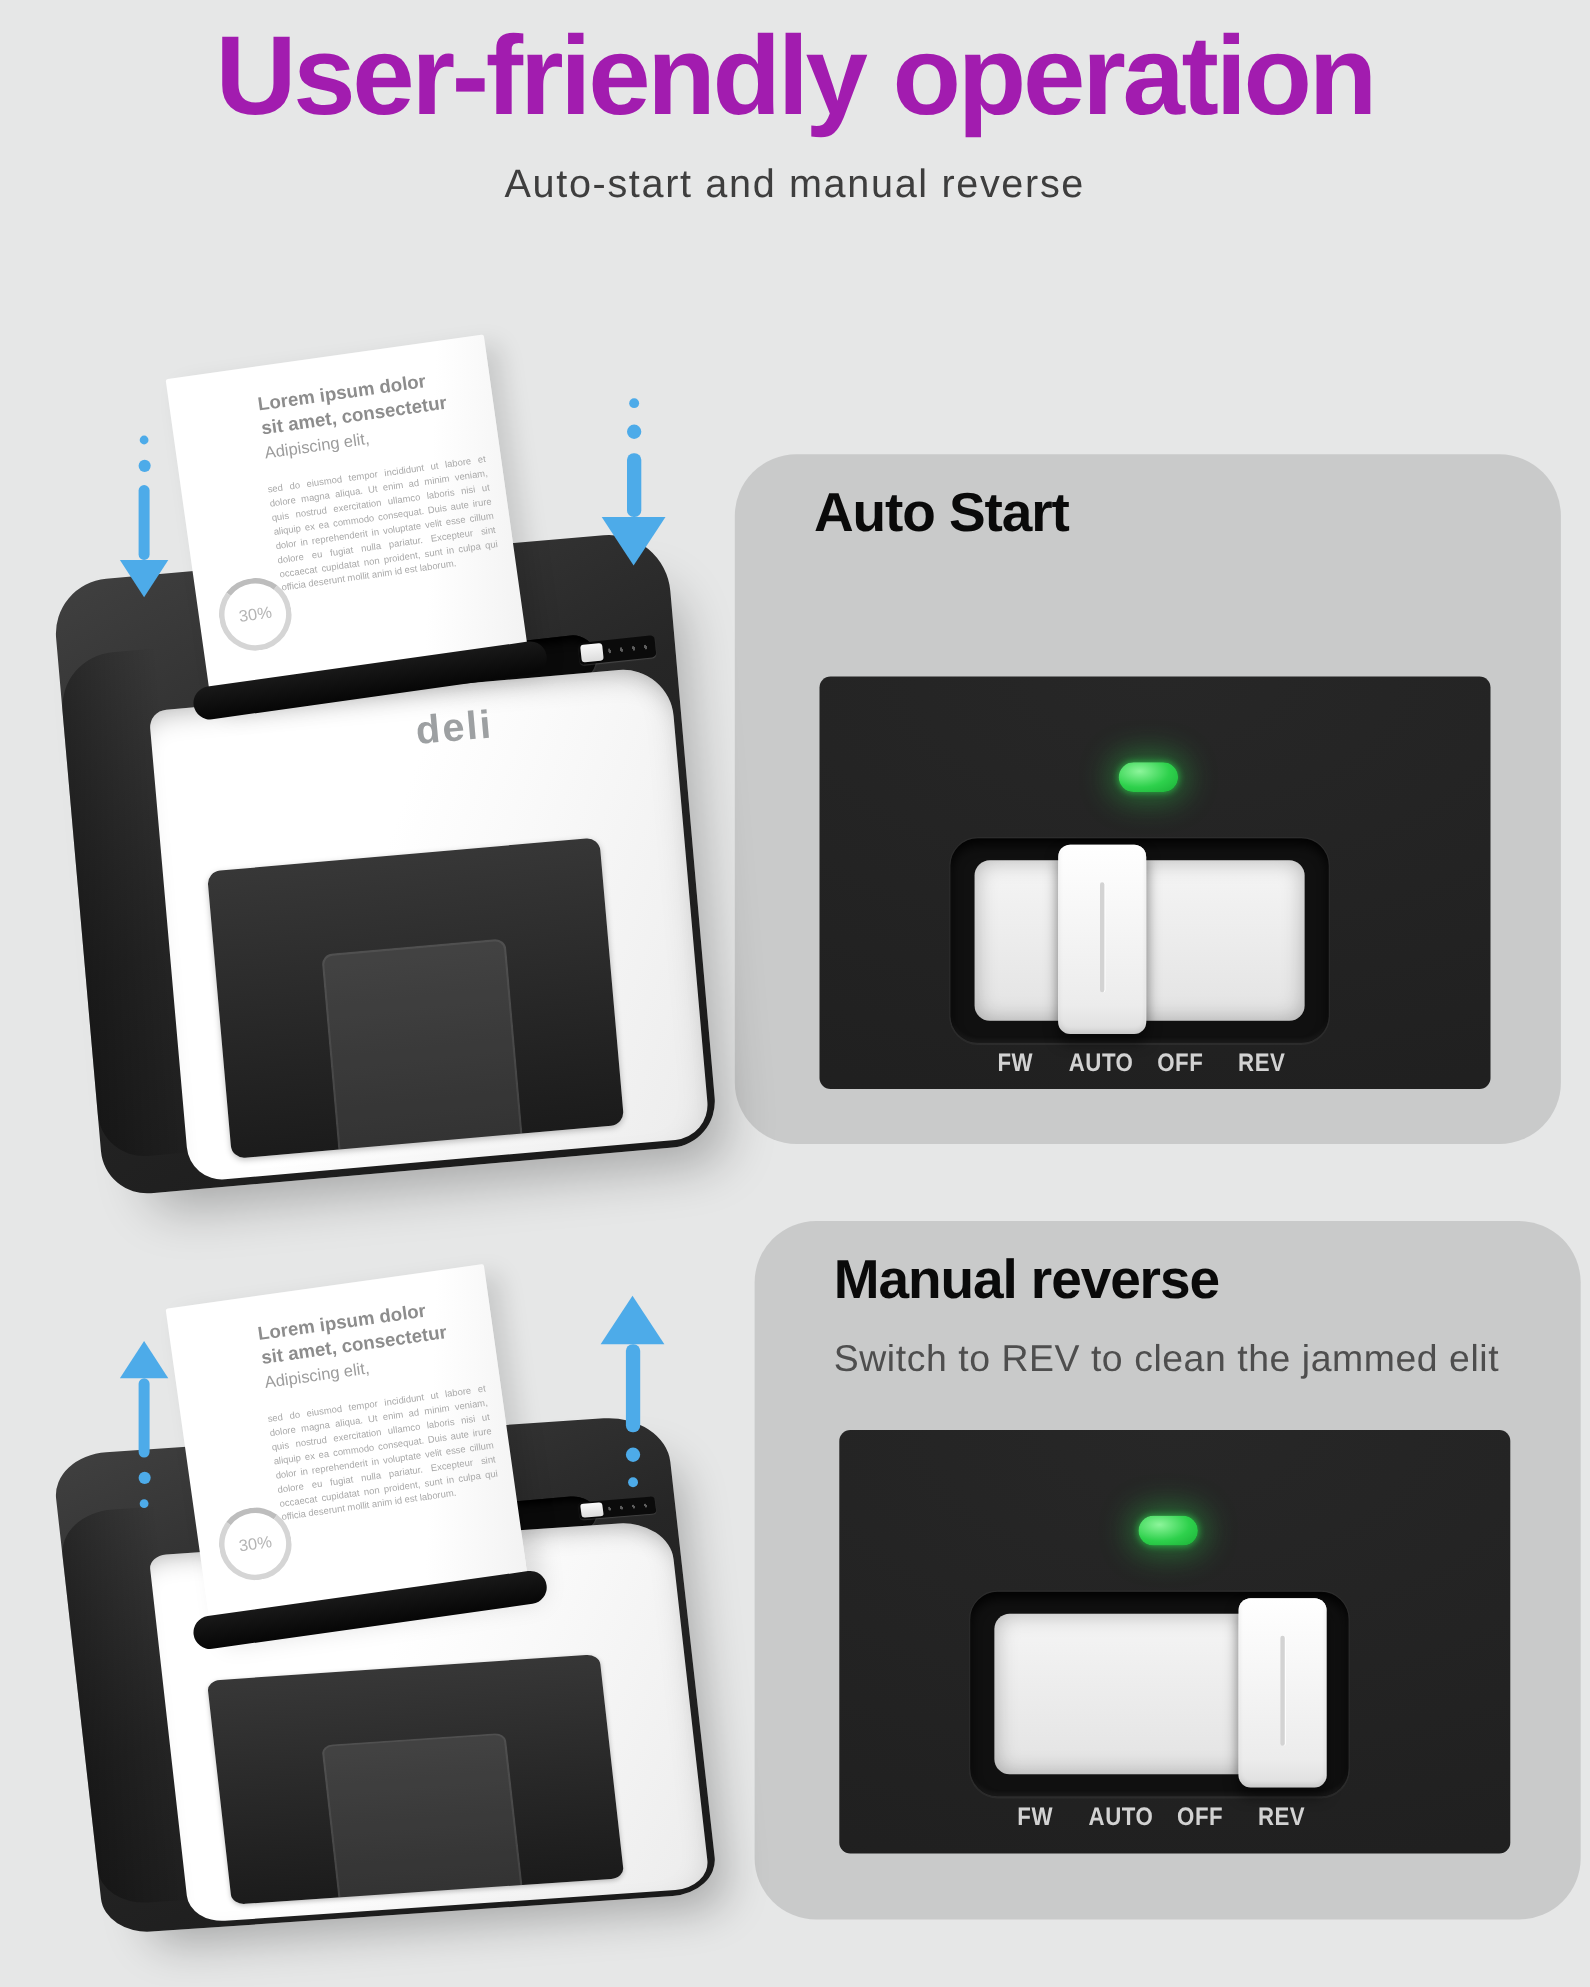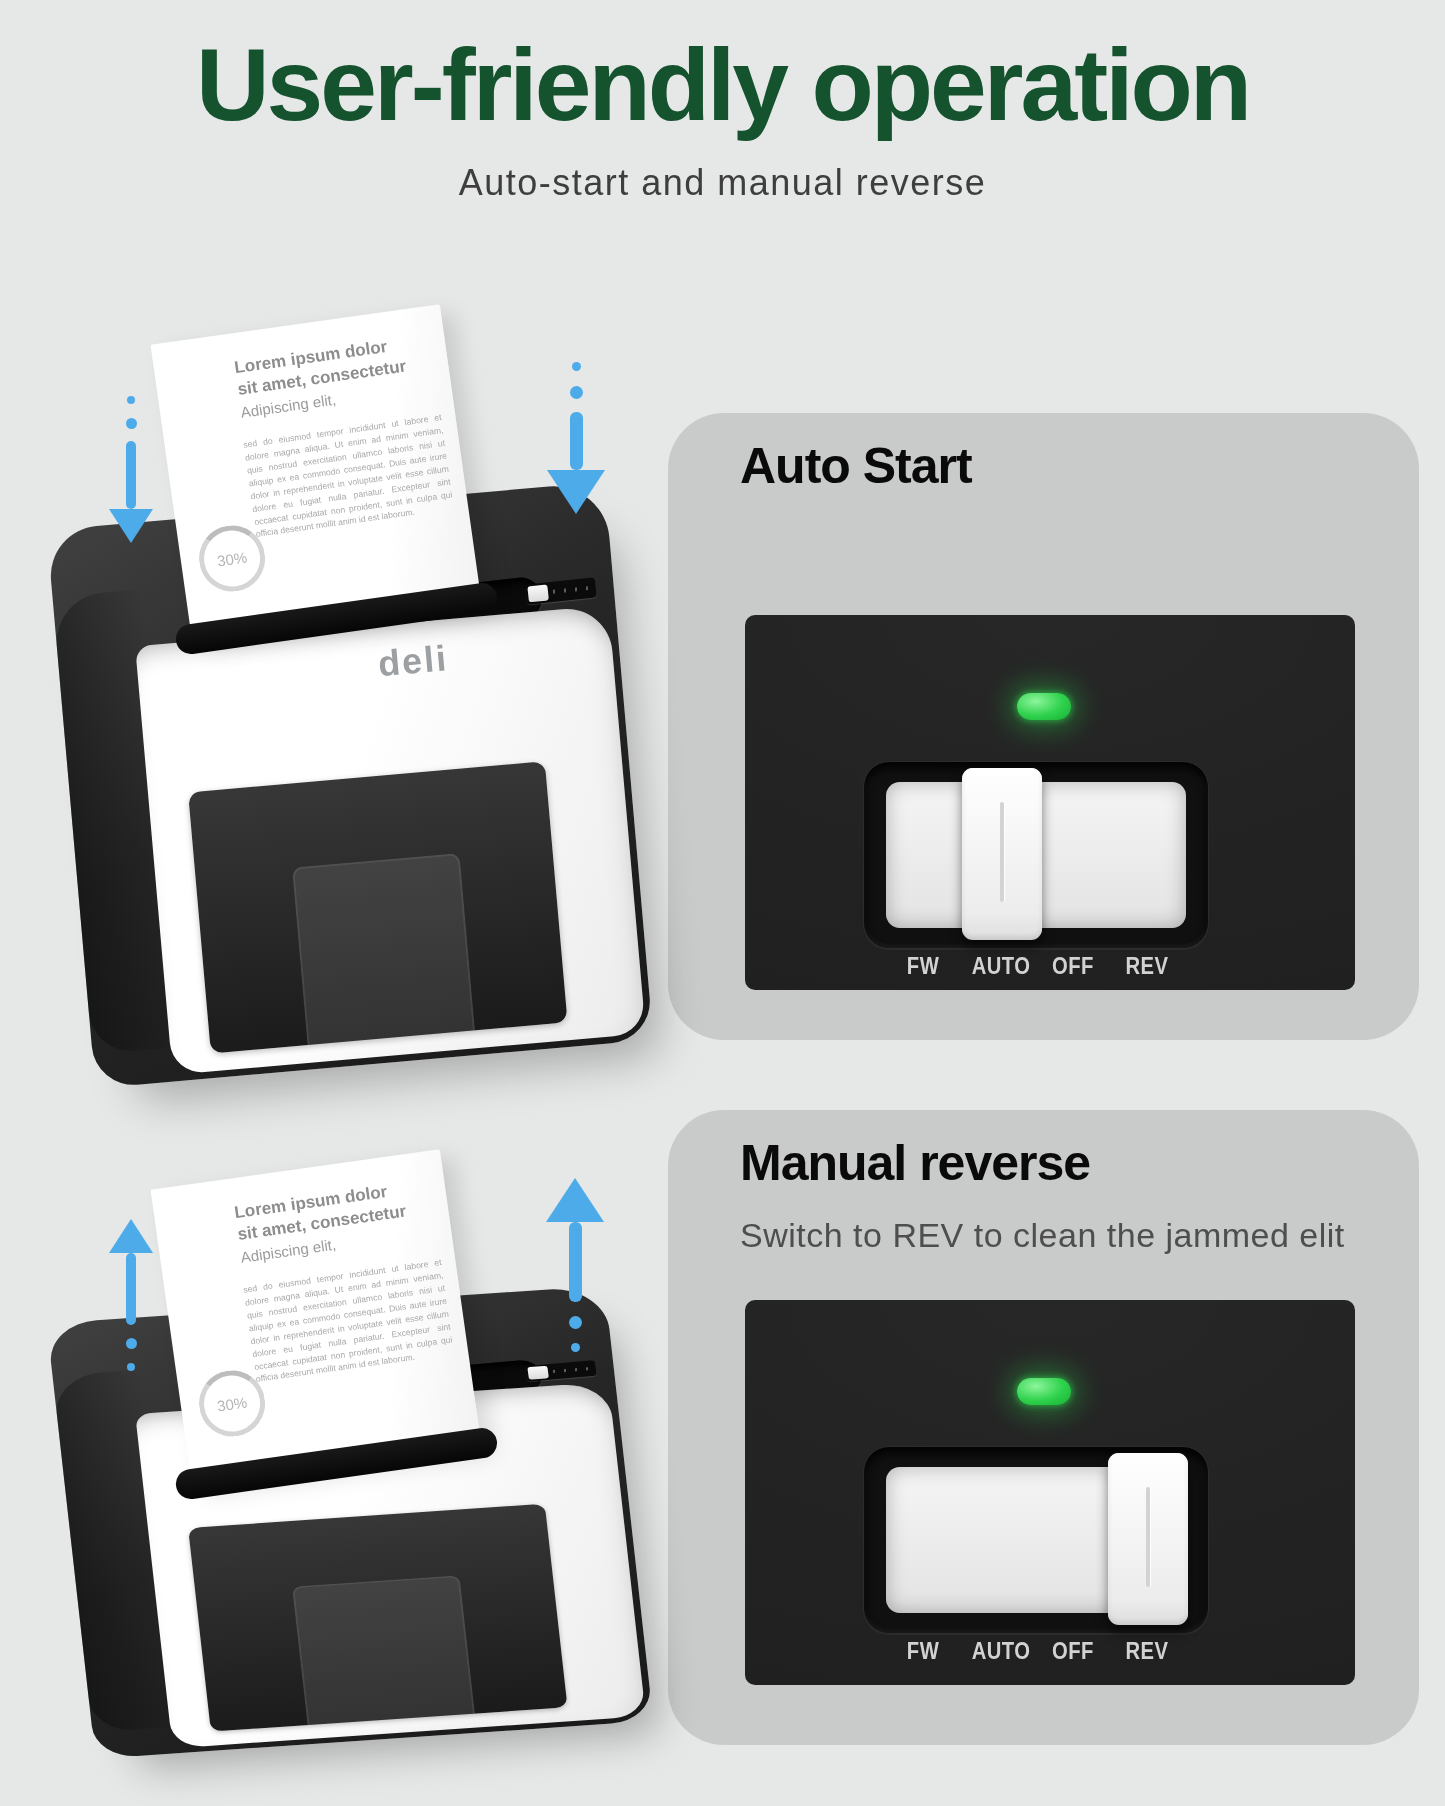--- a/index.html
+++ b/index.html
@@ -6,33 +6,33 @@
   body{
     width:1445px;height:1806px;position:relative;overflow:hidden;
     background:#e6e7e7;
     font-family:"Liberation Sans", sans-serif;
   }
   section{position:absolute;inset:0;}
 
   
   .hero{position:absolute;top:14px;left:0;width:100%;text-align:center;}
   .hero h1{
-    margin:16px;font-size:102px;font-weight:bold;color:#14532d;
+    margin:0;font-size:102px;font-weight:bold;color:#a21caf;
     letter-spacing:-3px;line-height:1.08;
   }
   .hero .sub{font-size:36px;color:#3e3e3e;letter-spacing:1.5px;line-height:1.25;}
   .hero .sub1{margin-top:20px;}
   .hero .sub2{margin-top:2px;}
 
   
   .card{
     position:absolute;left:668px;width:751px;background:#c9caca;border-radius:56px;
   }
   .card.card-top{top:413px;height:627px;}
-  .card.card-bottom{top:1110px;height:635px;}
+  .card.card-bottom{top:1110px;height:635px;margin-left:18px;}
   .card .c-heading{
     position:absolute;left:72px;top:24px;font-size:50px;font-weight:bold;color:#0a0a0a;
     letter-spacing:-1px;
   }
   .card .c-desc{
     position:absolute;left:72px;top:106px;font-size:34px;color:#4e4e4e;letter-spacing:0.5px;
   }
 
   
   .panel{

